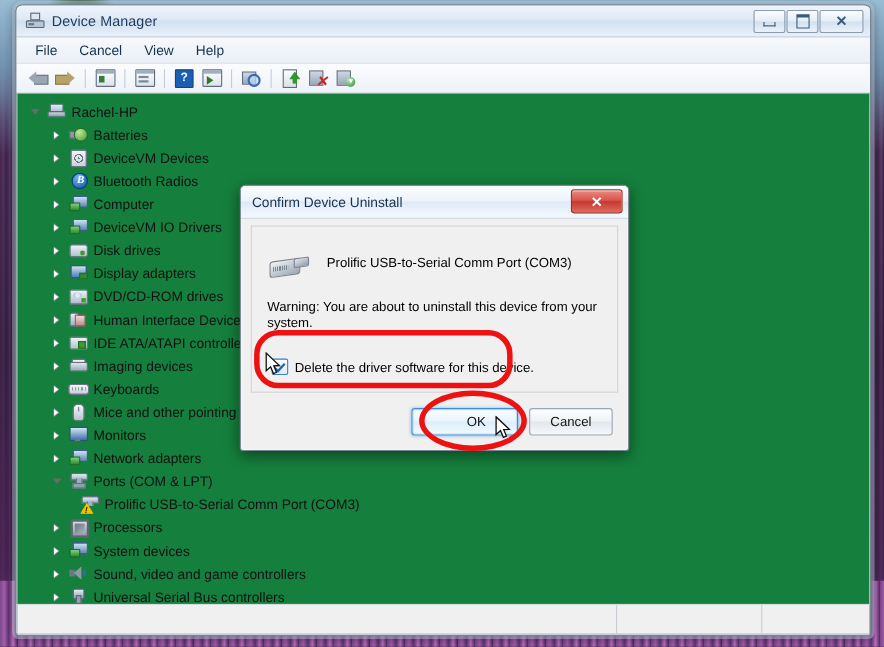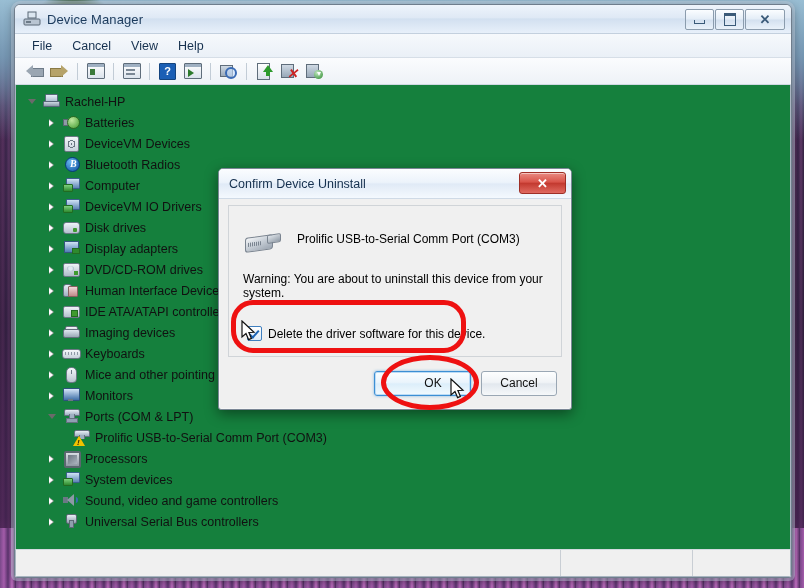--- a/index.html
+++ b/index.html
@@ -556,20 +556,33 @@
           </span>
         <span class="ico">
             <i class="i-mon">
               <i class="m"></i>
               <i class="f"></i>
             </i>
           </span>
         <span class="lbl">Monitors</span>
       </div>
 
+      <div class="row indent2">
+        <span class="tw">
+            <i class="tri-c"></i>
+            <i class="tri-c-in"></i>
+          </span>
+        <span class="ico">
+            <i class="i-net">
+              <i class="mon"></i>
+              <i class="plug"></i>
+            </i>
+          </span>
+        <span class="lbl">Network adapters</span>
+      </div>
 
       <div class="row indent2">
         <span class="tw">
             <i class="tri-e"></i>
           </span>
         <span class="ico">
             <i class="i-ports">
               <i class="top"></i>
               <i class="stem"></i>
               <i class="foot"></i>

